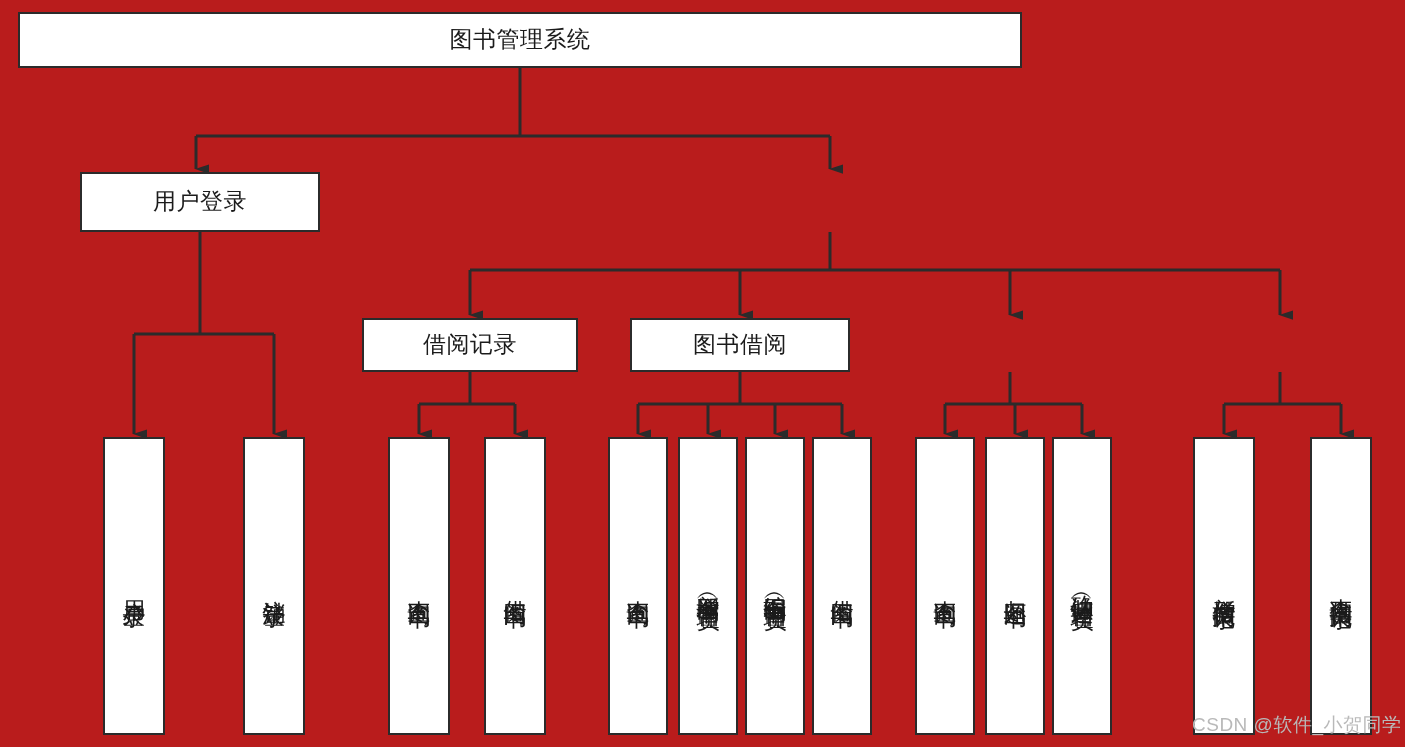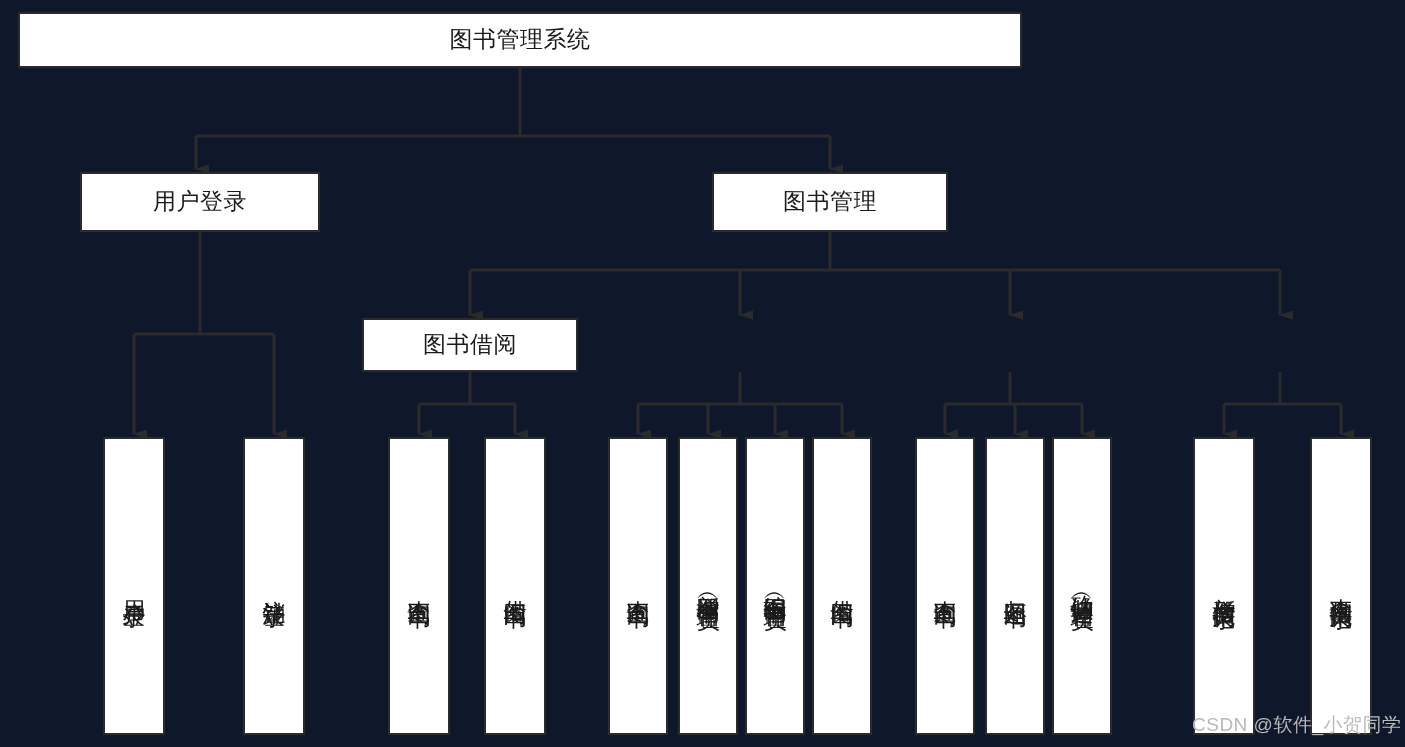--- a/index.html
+++ b/index.html
@@ -7,21 +7,21 @@
     padding: 0;
     background: #ffffff;
   }
   body {
     font-family: "Liberation Sans", "DejaVu Sans", sans-serif;
   }
   #canvas {
     position: relative;
     width: 1405px;
     height: 747px;
-    background: #0f172a;
+    background: #b91c1c;
     overflow: hidden;
   }
   svg#wires {
     position: absolute;
     left: 0;
     top: 0;
     width: 1405px;
     height: 747px;
     pointer-events: none;
   }
@@ -119,25 +119,25 @@
     </g>
   </svg>
 
   <div class="node h" style="left: 18px; top: 12px; width: 1004px; height: 56px;">
     <span>图书管理系统</span>
   </div>
 
   <div class="node h" style="left: 80px; top: 172px; width: 240px; height: 60px;">
     <span>用户登录</span>
   </div>
-  <div class="node h" style="left: 712px; top: 172px; width: 236px; height: 60px;">
-    <span>图书管理</span>
-  </div>
 
   <div class="node h" style="left: 362px; top: 318px; width: 216px; height: 54px;">
+    <span>借阅记录</span>
+  </div>
+  <div class="node h" style="left: 630px; top: 318px; width: 220px; height: 54px;">
     <span>图书借阅</span>
   </div>
 
   <div class="node v" style="left: 103px; top: 437px; width: 62px; height: 298px;">
     <span>用户登录</span>
   </div>
   <div class="node v" style="left: 243px; top: 437px; width: 62px; height: 298px;">
     <span>注销登录</span>
   </div>
   <div class="node v" style="left: 388px; top: 437px; width: 62px; height: 298px;">

